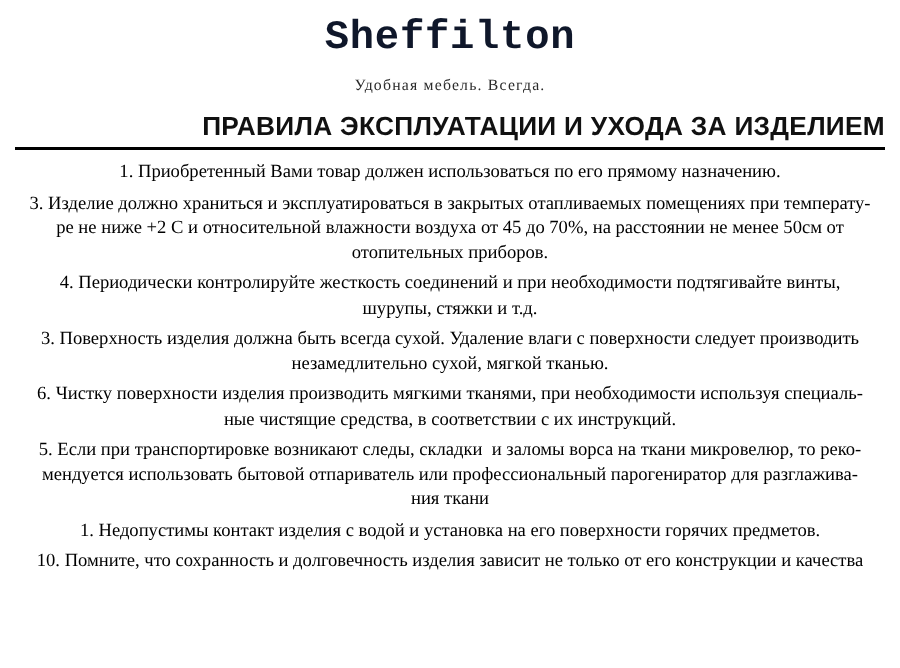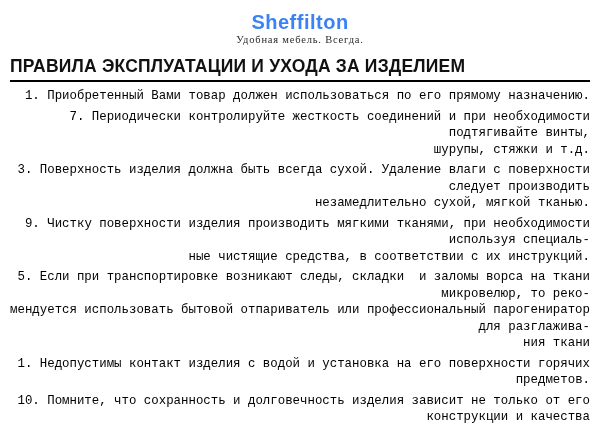--- a/index.html
+++ b/index.html
@@ -19,81 +19,84 @@
     height: 445px;
     position: relative;
     box-sizing: border-box;
     padding: 0 10px;
   }
   .brand {
     text-align: center;
     margin-top: 12px;
   }
   .brand-name {
-    font-family: Liberation Sans, sans-serif;
+    font-family: Liberation Mono, monospace;
     font-weight: bold;
-    font-size: 20px;
+    font-size: 27px;
     letter-spacing: 0.5px;
-    color: #3b82f6;
+    color: #0f172a;
     line-height: 1.05;
   }
   .brand-tagline {
     font-family: "Liberation Serif", serif;
     font-size: 10.5px;
     color: #2b2b2b;
     letter-spacing: 0.8px;
-    margin-top: 1px;
+    margin-top: 12px;
   }
   .title {
-    text-align: left;
+    text-align: right;
     font-family: "Liberation Sans", sans-serif;
     font-weight: bold;
     font-size: 17.5px;
     letter-spacing: 0.2px;
     color: #111111;
     margin-top: 11px;
   }
   .rule {
     height: 2px;
     background: #000000;
     margin: 3px 0 6px 0;
   }
   .body-text {
     margin-top: 2px;
   }
   .para {
-    font-family: Liberation Mono, monospace;
+    font-family: Liberation Serif, serif;
     font-size: 12.4px;
     line-height: 1.33;
     color: #000000;
     margin: 0 0 4px 0;
-    text-align: right;
+    text-align: center;
     white-space: pre-wrap;
   }
 </style>
 </head>
 <body>
 
 <div class="page">
 
   <div class="brand">
     <div class="brand-name">Sheffilton</div>
     <div class="brand-tagline">Удобная мебель. Всегда.</div>
   </div>
 
   <div class="title">ПРАВИЛА ЭКСПЛУАТАЦИИ И УХОДА ЗА ИЗДЕЛИЕМ</div>
   <div class="rule"></div>
 
   <div class="body-text">
     <p class="para">1. Приобретенный Вами товар должен использоваться по его прямому назначению.</p>
-    <p class="para">7. Периодически контролируйте жесткость соединений и при необходимости подтягивайте винты,
+    <p class="para">3. Изделие должно храниться и эксплуатироваться в закрытых отапливаемых помещениях при температу-
+ре не ниже +2 С и относительной влажности воздуха от 45 до 70%, на расстоянии не менее 50см от
+отопительных приборов.</p>
+    <p class="para">4. Периодически контролируйте жесткость соединений и при необходимости подтягивайте винты,
 шурупы, стяжки и т.д.</p>
     <p class="para">3. Поверхность изделия должна быть всегда сухой. Удаление влаги с поверхности следует производить
 незамедлительно сухой, мягкой тканью.</p>
-    <p class="para">9. Чистку поверхности изделия производить мягкими тканями, при необходимости используя специаль-
+    <p class="para">6. Чистку поверхности изделия производить мягкими тканями, при необходимости используя специаль-
 ные чистящие средства, в соответствии с их инструкций.</p>
     <p class="para">5. Если при транспортировке возникают следы, складки  и заломы ворса на ткани микровелюр, то реко-
 мендуется использовать бытовой отпариватель или профессиональный парогениратор для разглажива-
 ния ткани</p>
     <p class="para">1. Недопустимы контакт изделия с водой и установка на его поверхности горячих предметов.</p>
     <p class="para">10. Помните, что сохранность и долговечность изделия зависит не только от его конструкции и качества</p>
   </div>
 
 </div>
 

